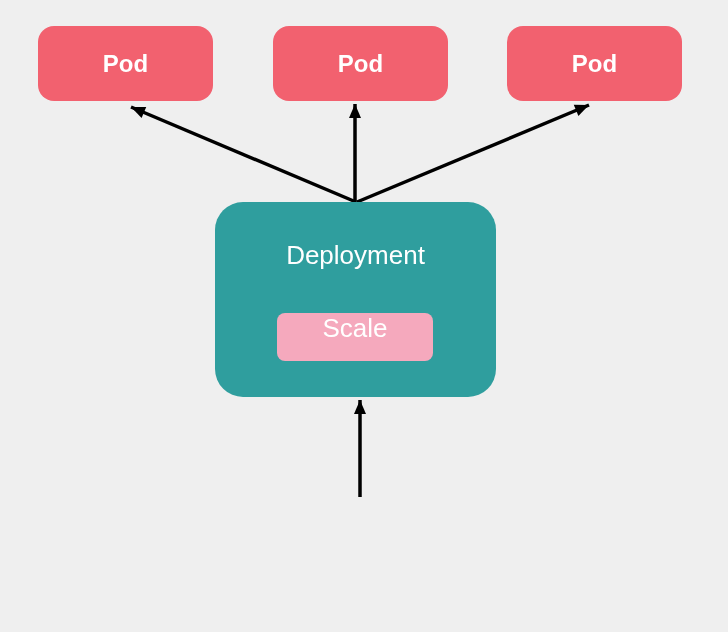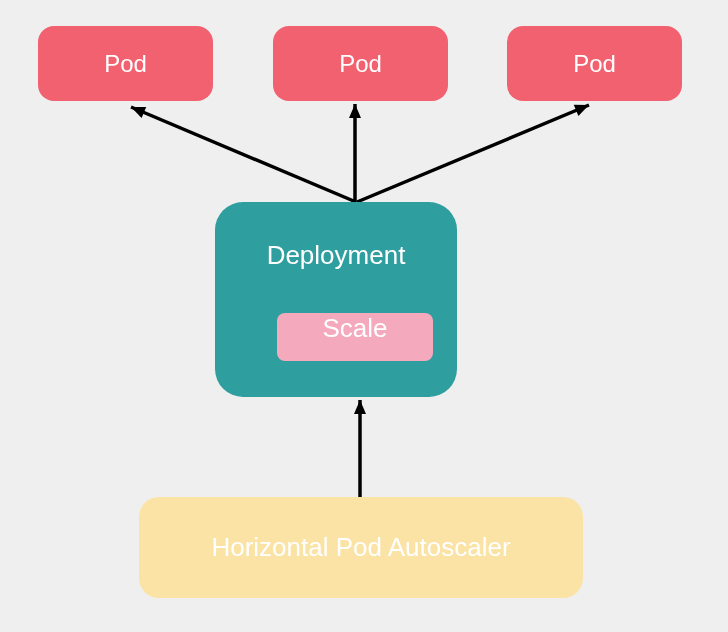--- a/index.html
+++ b/index.html
@@ -47,28 +47,29 @@
     color: var(--color-text);
     text-align: center;
   }
   .pod {
     top: 26px;
     width: 175px;
     height: 75px;
     border-radius: 16px;
     background: var(--color-pod);
     font-size: 24px;
+    font-weight: bold;
   }
   .pod-1 { left: 38px; }
   .pod-2 { left: 273px; }
   .pod-3 { left: 507px; }
   .deployment {
     left: 215px;
     top: 202px;
-    width: 242px;
+    width: 281px;
     height: 195px;
     border-radius: 28px;
     background: var(--color-deployment);
     display: block;
   }
   .deployment-label {
     margin-top: 36px;
     font-size: 26px;
     line-height: 34px;
     text-align: center;
@@ -127,17 +128,14 @@
     <span>Pod</span>
   </div>
 
   <div class="node deployment">
     <div class="deployment-label">Deployment</div>
     <div class="scale-badge">
       <span>Scale</span>
     </div>
   </div>
 
-  <div class="node hpa">
-    <span>Horizontal Pod Autoscaler</span>
-  </div>
 
 </div>
 
 </body></html>

